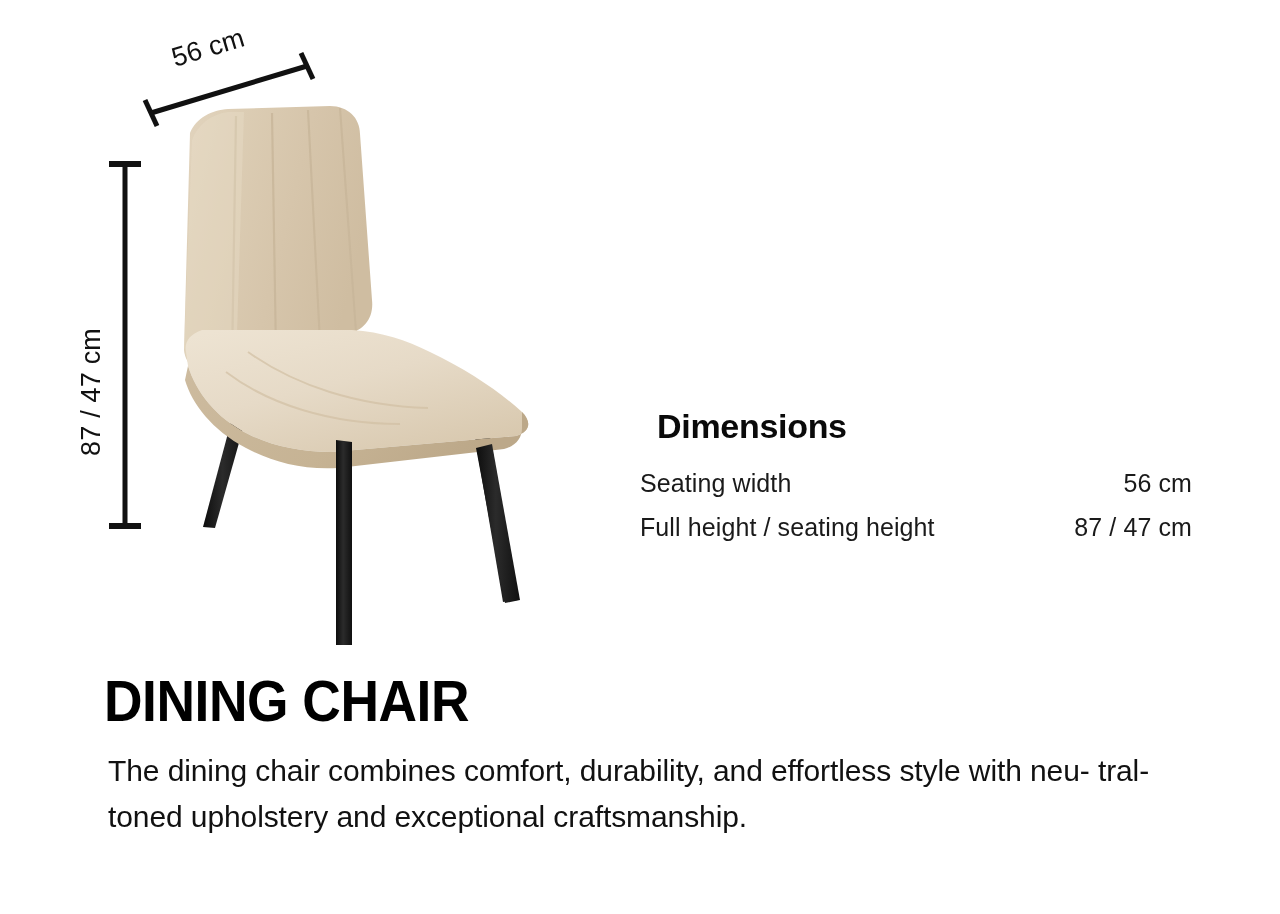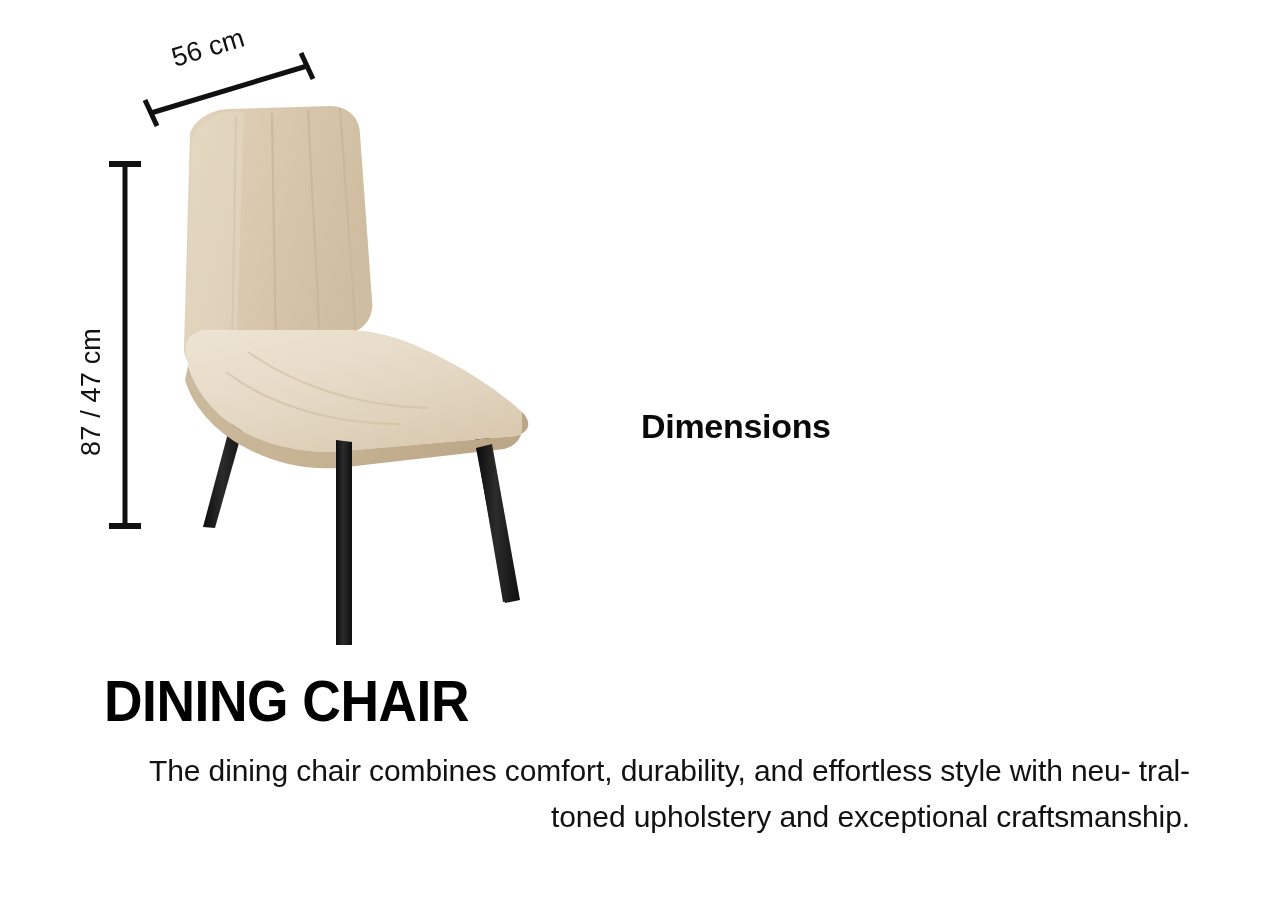--- a/index.html
+++ b/index.html
@@ -58,21 +58,21 @@
     position: absolute;
     left: 640px;
     top: 408px;
     width: 552px;
   }
   #dimensions-heading {
     font-size: 34px;
     font-weight: 700;
     color: #0a0a0a;
     letter-spacing: -0.3px;
-    margin: 0 0 16px 1px;
+    margin: 0 0 16px 17px;
     line-height: 1.1;
   }
   .spec-table {
     width: 100%;
     border-collapse: collapse;
   }
   .spec-table tr { height: 44px; }
   .spec-label {
     text-align: left;
     font-size: 25px;
@@ -101,30 +101,29 @@
     font-weight: 700;
     letter-spacing: -0.5px;
     color: #000000;
     margin: 0;
     line-height: 1.0;
     transform: scaleX(0.92);
     transform-origin: left top;
   }
   #product-description {
     position: absolute;
-    left: 100px;
+    left: 108px;
     top: 748px;
     width: 1090px;
     font-size: 30px;
     font-weight: 400;
     line-height: 1.52;
     color: #111111;
     margin: 0;
     letter-spacing: -0.1px;
-    text-align: right;
   }
 </style>
 </head>
 <body>
 
 <div id="page">
 
   <div id="chair-figure">
     <svg id="chair-svg" width="620" height="680" viewBox="0 0 620 680" xmlns="http://www.w3.org/2000/svg">
       <defs>
@@ -231,20 +230,28 @@
     <div class="dim-label" id="dim-width-label">56 cm</div>
 
     <div class="dim-label" id="dim-height-label">87 / 47 cm</div>
   </div>
 
   <div id="dimensions-panel">
     <h2 id="dimensions-heading">Dimensions</h2>
 
     <table class="spec-table">
       <tbody>
+        <tr>
+          <td class="spec-label">Seating width</td>
+          <td class="spec-value">56 cm</td>
+        </tr>
+        <tr>
+          <td class="spec-label">Full height / seating height</td>
+          <td class="spec-value">87 / 47 cm</td>
+        </tr>
       </tbody>
     </table>
   </div>
 
   <h1 id="product-title">DINING CHAIR</h1>
 
   <p id="product-description">The dining chair combines comfort, durability, and effortless style with neu- tral-toned upholstery and exceptional craftsmanship.</p>
 
 </div>
 

